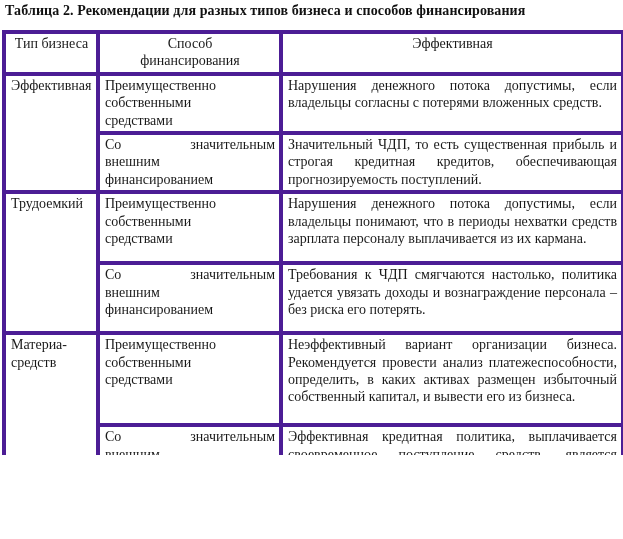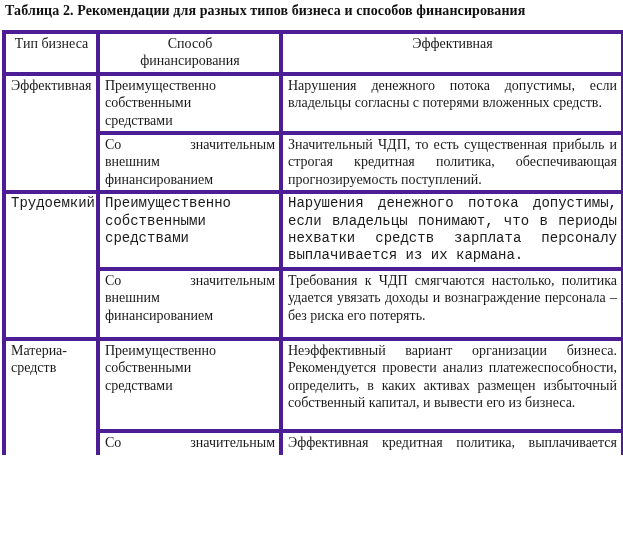--- a/index.html
+++ b/index.html
@@ -41,21 +41,21 @@
     vertical-align: top;
     padding: 1px 4px 2px 5px;
     overflow: hidden;
   }
   col.c1 { width: 94px; }
   col.c2 { width: 183px; }
   col.c3 { width: 342px; }
   tr.hr { height: 40px; }
   tr.r1 { height: 56px; }
   tr.r2 { height: 53px; }
-  tr.r3 { height: 71px; font-family: Liberation Mono, monospace; }
+  tr.r3 { height: 71px; }
   tr.r4 { height: 70px; }
   tr.r5 { height: 92px; }
   tr.r6 { height: 114px; }
   th.hc {
     font-weight: normal;
     text-align: center;
     vertical-align: top;
     white-space: pre-line;
     padding-top: 2px;
   }
@@ -98,21 +98,21 @@
         <td class="type" rowspan="2">Эффективная</td>
         <td class="fin">Преимущественно
 собственными
 средствами</td>
         <td class="com">Нарушения денежного потока допустимы, если владельцы согласны с потерями вложенных средств.</td>
       </tr>
       <tr class="r2">
         <td class="fin">Со значительным
 внешним
 финансированием</td>
-        <td class="com">Значительный ЧДП, то есть существенная прибыль и строгая кредитная политика, обеспечивающая прогнозируемость поступлений.</td>
+        <td class="com">Значительный ЧДП, то есть существенная прибыль и строгая кредитная кредитов, обеспечивающая прогнозируемость поступлений.</td>
       </tr>
 
       <tr class="r3">
         <td class="type" rowspan="2">Трудоемкий</td>
         <td class="fin">Преимущественно
 собственными
 средствами</td>
         <td class="com">Нарушения денежного потока допустимы, если владельцы понимают, что в периоды нехватки средств зарплата персоналу выплачивается из их кармана.</td>
       </tr>
       <tr class="r4">

